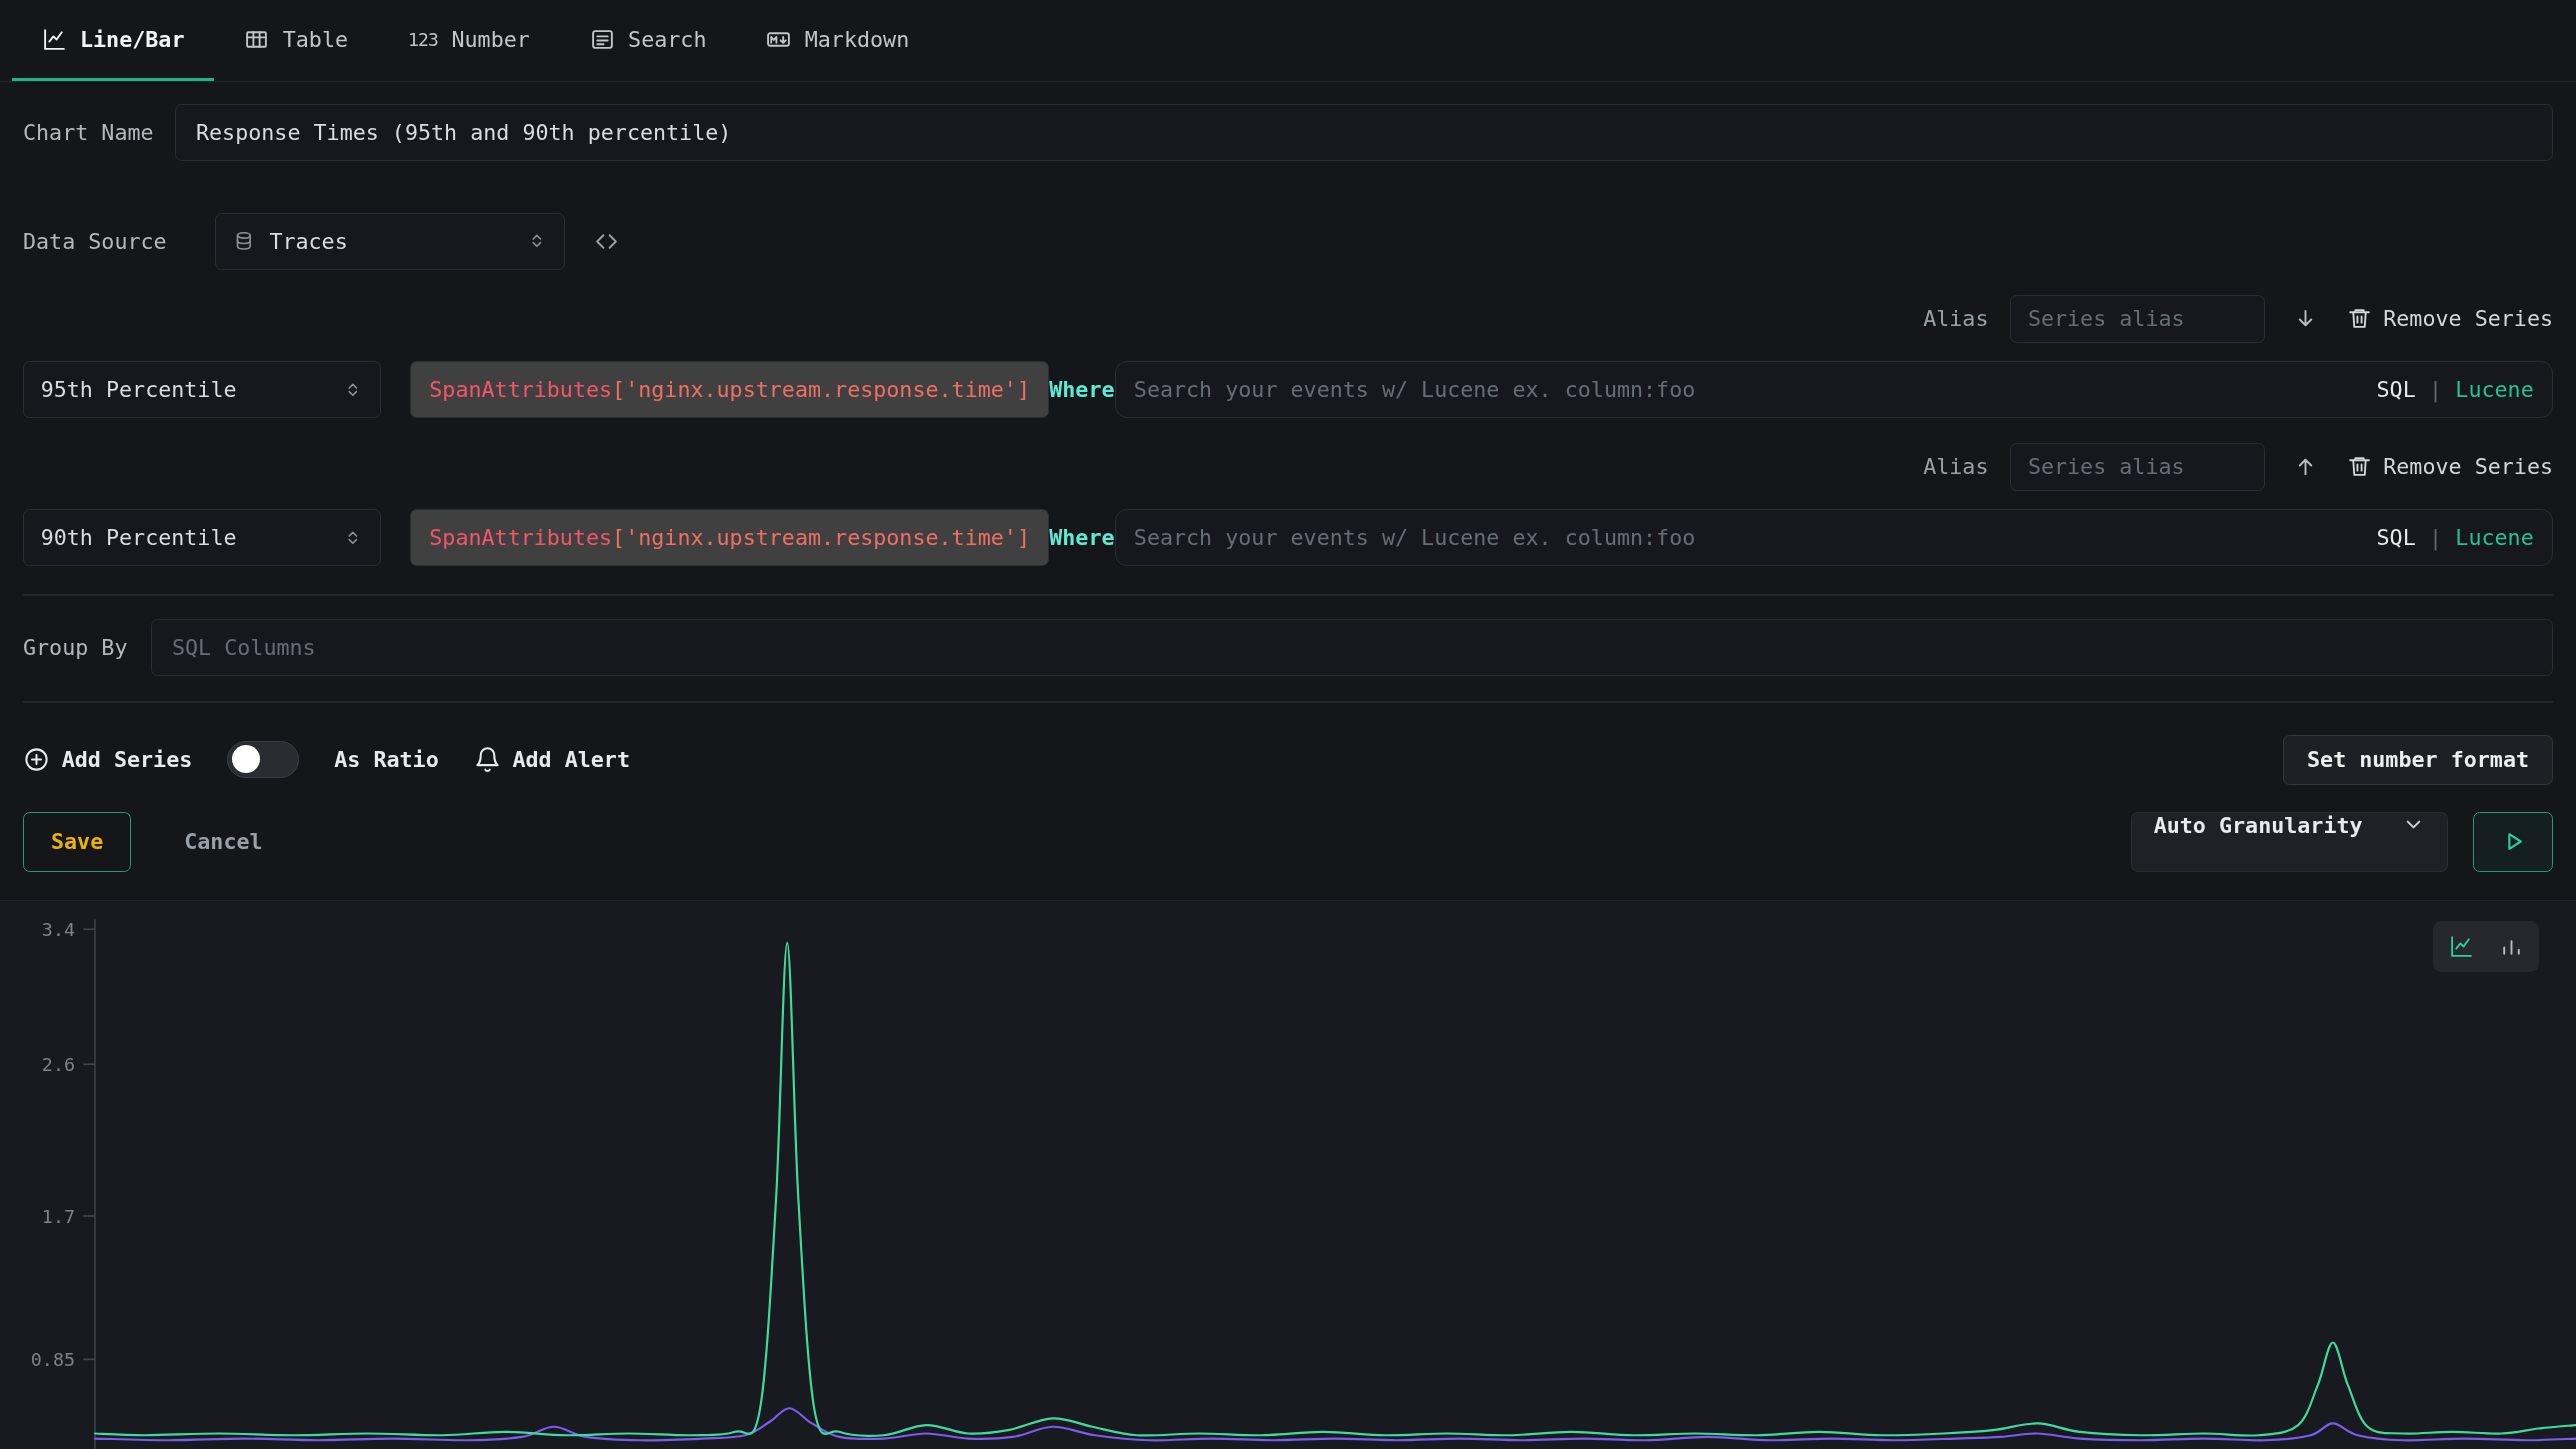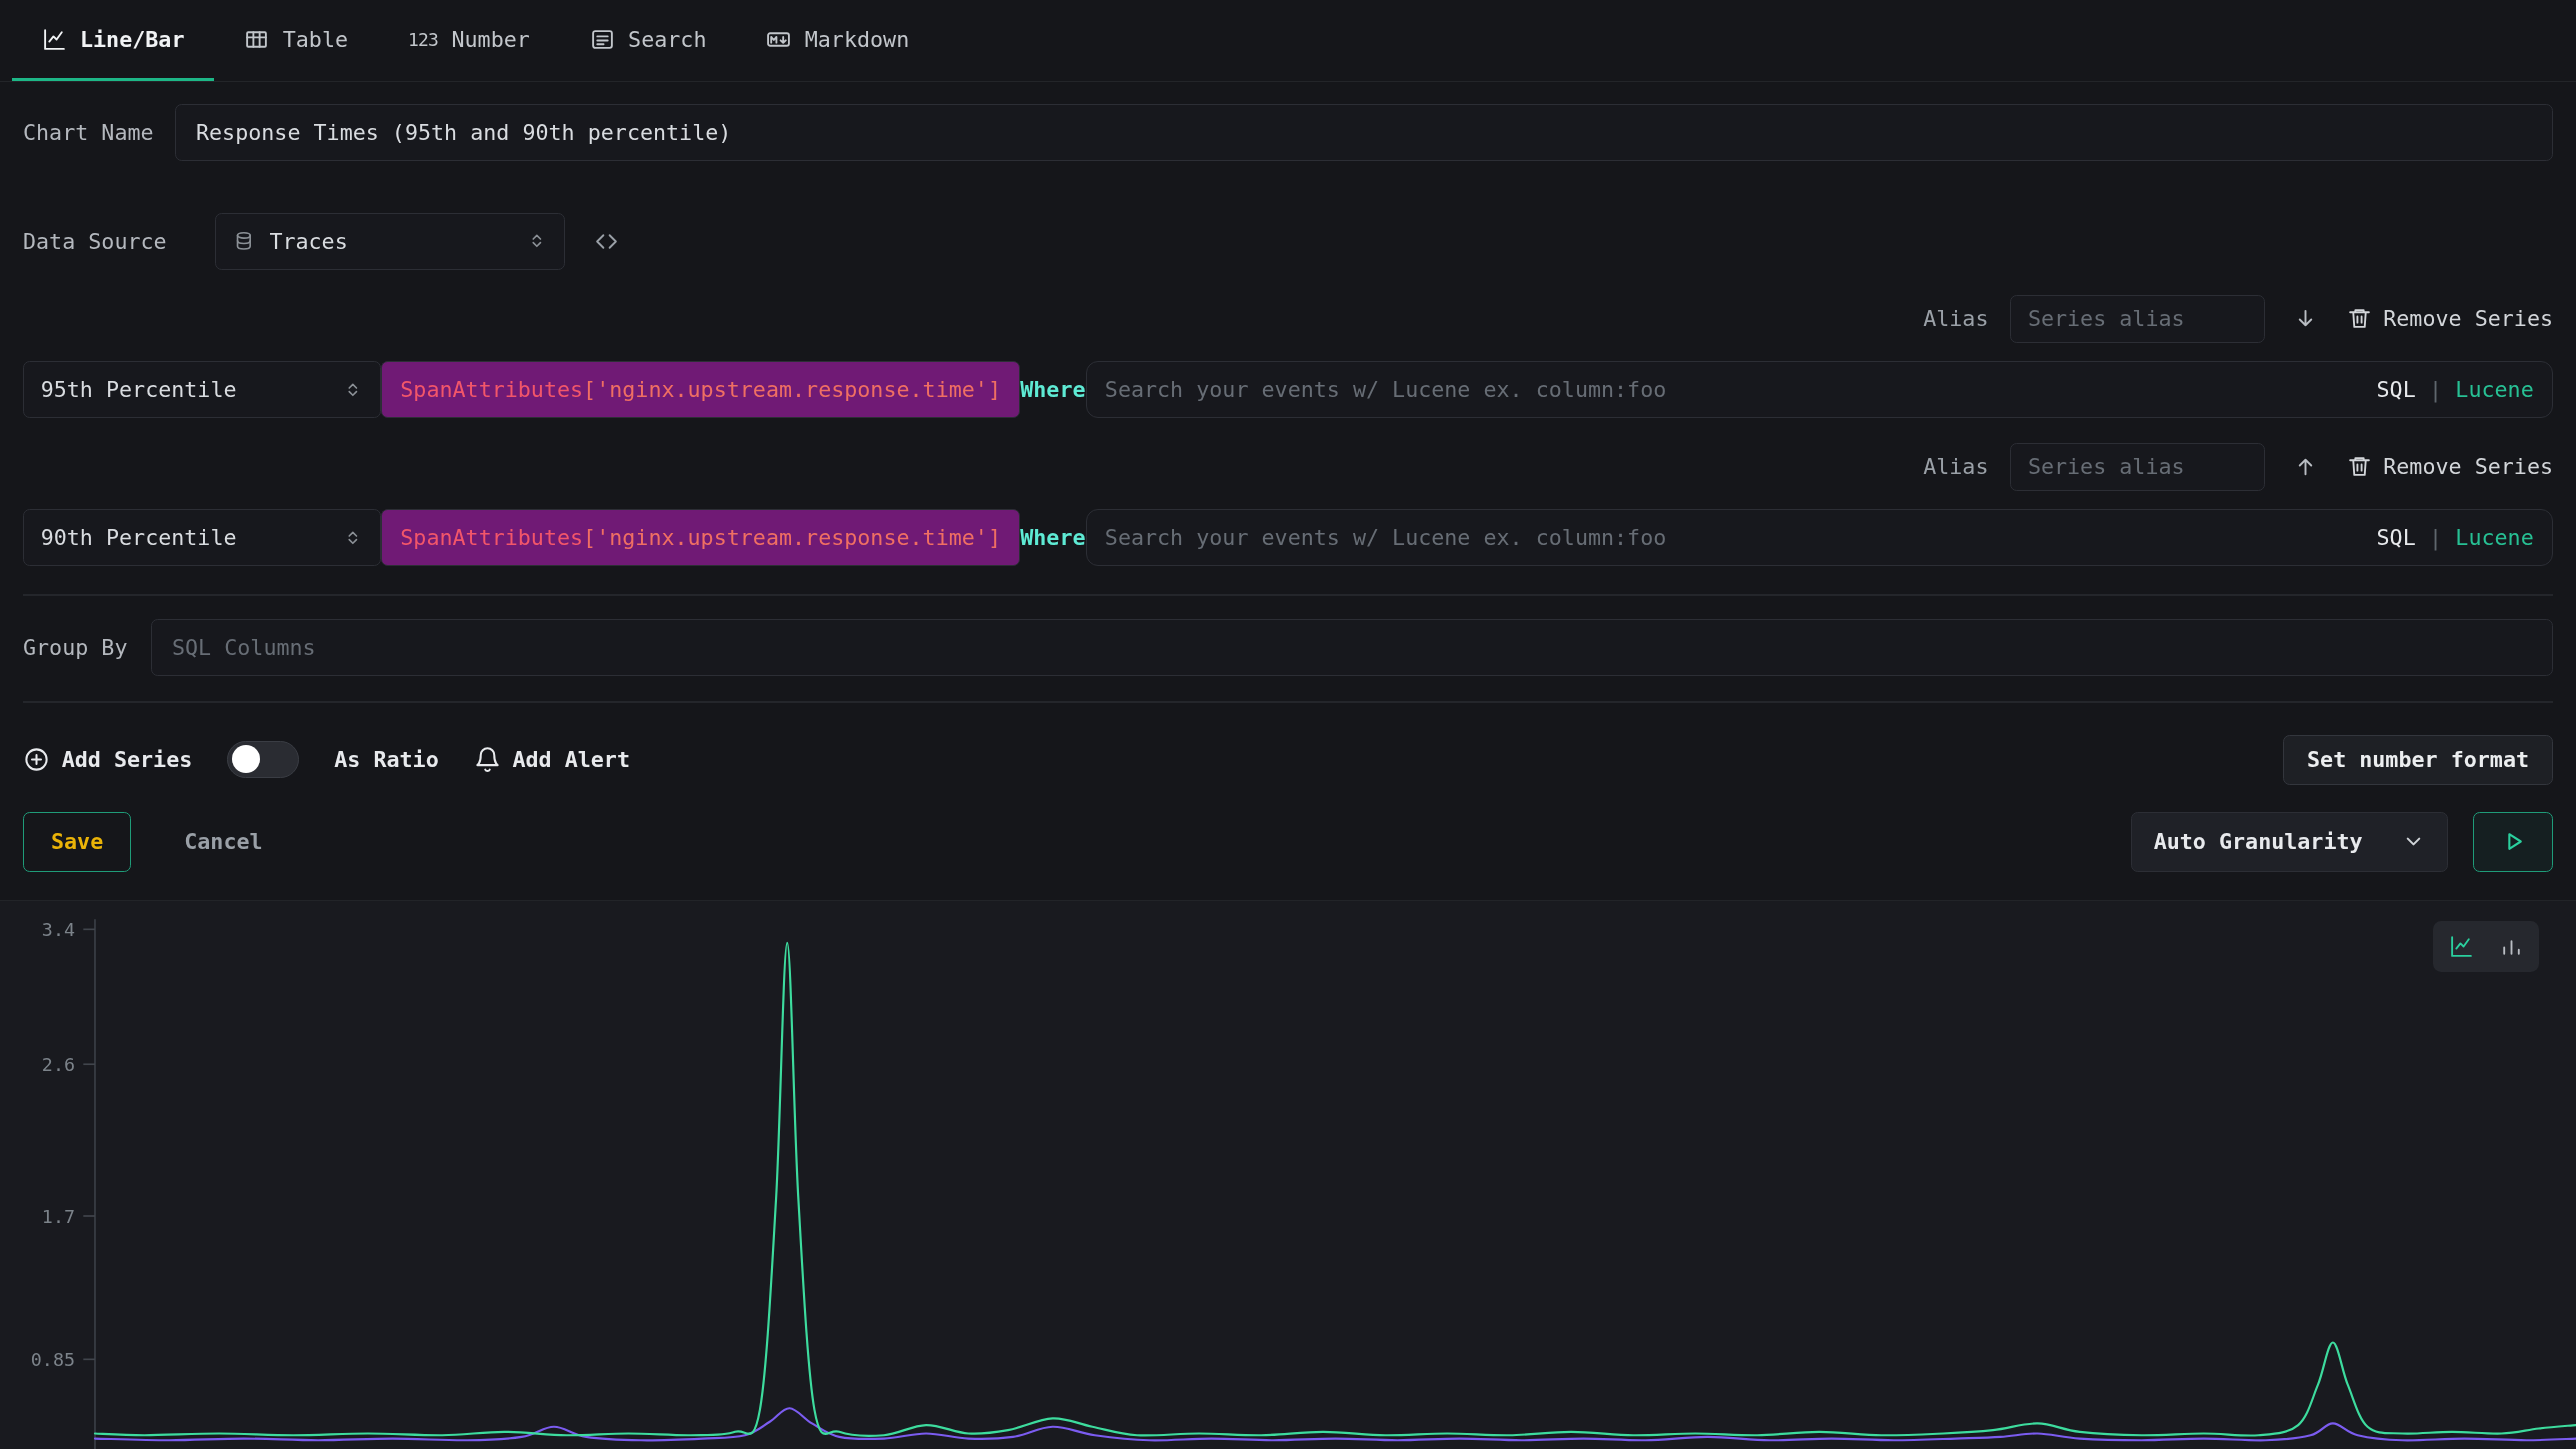--- a/index.html
+++ b/index.html
@@ -50,21 +50,21 @@
   .alias-row.first { margin-top: 25px; }
   .alias-label { color: #9aa0a7; }
   .alias-input { width: 255px; height: 48px; background: #17181d; border: 1.7px solid #2c2e35; border-radius: 6.7px; color: #d9dce0; font: inherit; padding: 0 16.7px; outline: none; }
   .arrow-btn { width: 38px; height: 38px; display: flex; align-items: center; justify-content: center; color: #b9bdc3; cursor: pointer; }
   .arrow-btn svg { width: 23px; height: 23px; stroke: currentColor; fill: none; stroke-width: 2; stroke-linecap: round; stroke-linejoin: round; }
   .remove-btn { display: flex; align-items: center; gap: 11.7px; color: #d3d6da; cursor: pointer; }
   .remove-btn svg { width: 25px; height: 25px; stroke: currentColor; fill: none; stroke-width: 1.8; stroke-linecap: round; stroke-linejoin: round; }
 
   .series-row { display: flex; align-items: center; margin-top: 18.3px; }
   .agg-select { width: 358px; }
-  .field { height: 57px; background: #701a75; border: 1.7px solid #2c2e35; border-radius: 6.7px; display: flex; align-items: center; padding: 0 18.3px; white-space: nowrap; }
+  .field { height: 57px; background: #404040; border: 1.7px solid #2c2e35; border-radius: 6.7px; display: flex; align-items: center; padding: 0 18.3px; white-space: nowrap; margin-left: 29px; }
   .field .fn { color: #f2566a; }
   .field .arg { color: #ef6f63; }
   .where { font-weight: bold; color: #5eead4; }
   .search-box { flex: 1; height: 57px; background: #17181d; border: 1.7px solid #2c2e35; border-radius: 12px; display: flex; align-items: center; gap: 15px; padding: 0 18.3px; }
   .search-box input { flex: 1; min-width: 0; background: transparent; border: none; outline: none; font: inherit; color: #d9dce0; }
   .lang { display: flex; gap: 13.3px; align-items: center; }
   .lang .sql { color: #e7e9ec; cursor: pointer; }
   .lang .pipe { color: #5f666d; }
   .lang .lucene { color: #27c094; cursor: pointer; }
 
@@ -79,21 +79,21 @@
   .action { display: flex; align-items: center; gap: 11.7px; font-weight: bold; color: #e8eaed; cursor: pointer; }
   .action svg { width: 27px; height: 27px; stroke: currentColor; fill: none; stroke-width: 1.8; stroke-linecap: round; stroke-linejoin: round; }
   .toggle { width: 72px; height: 37px; border-radius: 20px; background: #2a2c32; border: 1.7px solid #3a3d44; position: relative; cursor: pointer; flex-shrink: 0; }
   .toggle .knob { position: absolute; left: 3.3px; top: 2.5px; width: 28px; height: 28px; border-radius: 50%; background: #ffffff; }
   .spacer { flex: 1; }
   .btn-secondary { height: 50px; padding: 0 23px; background: #1e2025; border: 1.7px solid #33363d; border-radius: 6.7px; color: #eceef0; font: inherit; font-weight: bold; display: flex; align-items: center; cursor: pointer; }
 
   .save-row { margin-top: 27px; display: flex; align-items: center; }
   .btn-save { height: 60px; padding: 0 27px; background: transparent; border: 1.7px solid #1f9c79; border-radius: 6.7px; color: #eab308; font: inherit; font-weight: bold; cursor: pointer; }
   .btn-cancel { margin-left: 53px; background: none; border: none; color: #9aa0a7; font: inherit; font-weight: bold; cursor: pointer; }
-  .granularity { height: 60px; min-width: 317px; background: #1f2127; border: 1.7px solid #2c2e35; border-radius: 6.7px; display: flex; align-items: center; justify-content: space-between; gap: 18.3px; padding: 0 21.7px; font-weight: bold; color: #e8eaed; cursor: pointer; }
+  .granularity { height: 60px; min-width: 317px; background: #1f2127; border: 1.7px solid #2c2e35; border-radius: 6.7px; display: flex; align-items: flex-start; justify-content: space-between; gap: 18.3px; padding: 0 21.7px; font-weight: bold; color: #e8eaed; cursor: pointer; }
   .granularity svg { width: 23px; height: 23px; stroke: #cfd3d7; fill: none; stroke-width: 2.2; stroke-linecap: round; stroke-linejoin: round; }
   .run-btn { width: 80px; height: 60px; margin-left: 25px; border: 1.7px solid #1f9c79; border-radius: 6.7px; background: rgba(31,156,121,0.07); display: flex; align-items: center; justify-content: center; color: #2ad09e; cursor: pointer; }
   .run-btn svg { width: 25px; height: 25px; stroke: currentColor; fill: none; stroke-width: 2; stroke-linejoin: round; }
 
   
   .chart-panel { position: relative; margin-top: 28px; height: 550px; background: #191a1f; border-top: 1.7px solid #222428; }
   .chart-svg { position: absolute; left: 0; top: 0; width: 2576px; height: 550px; }
   .chart-type-toggle { position: absolute; top: 20px; right: 37px; background: #26282e; border-radius: 8.3px; display: flex; gap: 3.3px; padding: 4.2px; z-index: 2; }
   .ct-btn { width: 47px; height: 43px; display: flex; align-items: center; justify-content: center; color: #b9bdc3; border-radius: 6.7px; cursor: pointer; }
   .ct-btn.active { color: #2ad09e; }

